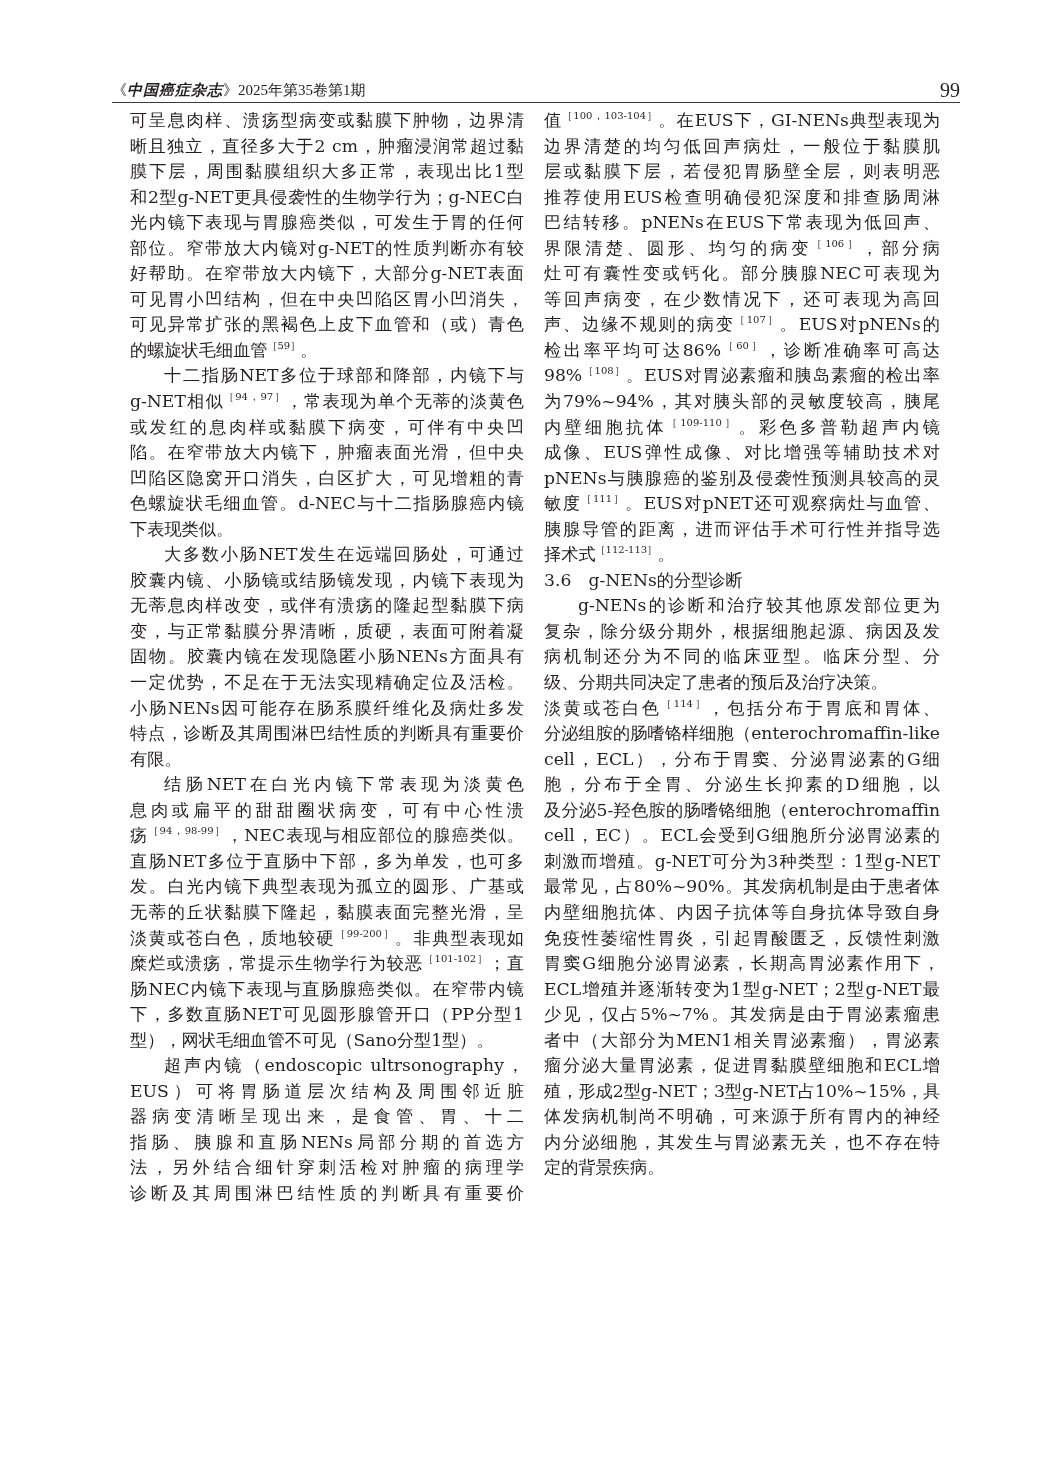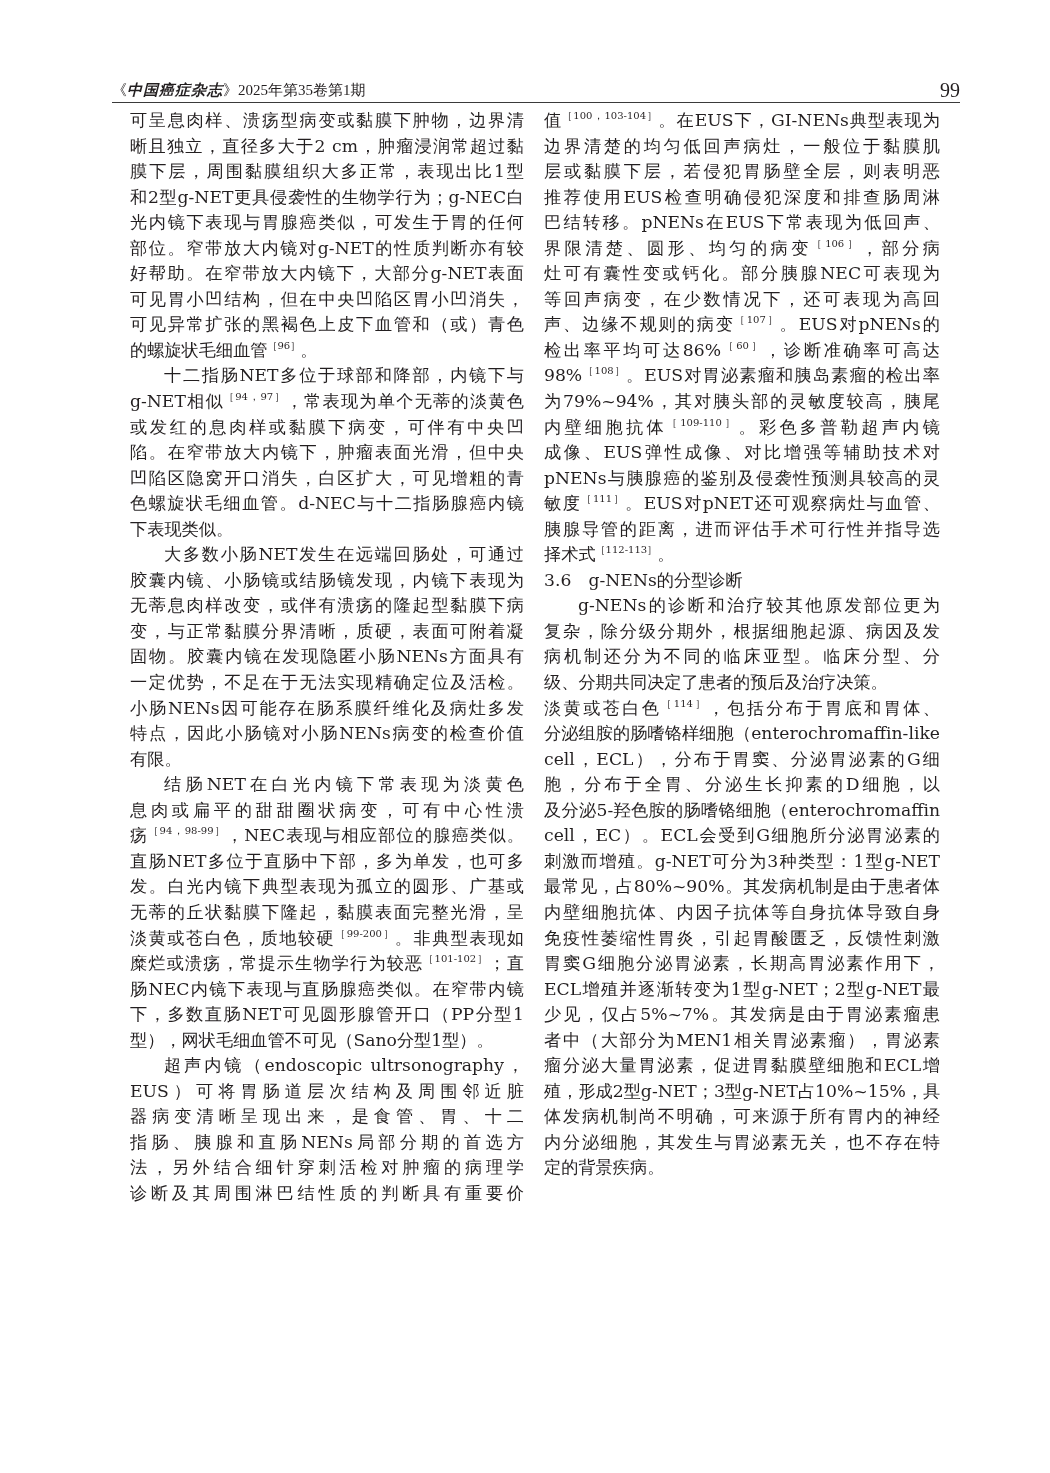--- a/index.html
+++ b/index.html
@@ -45,36 +45,36 @@
 <div class="col left" id="col-left">
     <div class="line"><span>可呈息肉样、溃疡型病变或黏膜下肿物，边界清</span></div>
     <div class="line"><span>晰且独立，直径多大于2 cm，肿瘤浸润常超过黏</span></div>
     <div class="line"><span>膜下层，周围黏膜组织大多正常，表现出比1型</span></div>
     <div class="line"><span>和2型g-NET更具侵袭性的生物学行为；g-NEC白</span></div>
     <div class="line"><span>光内镜下表现与胃腺癌类似，可发生于胃的任何</span></div>
     <div class="line"><span>部位。窄带放大内镜对g-NET的性质判断亦有较</span></div>
     <div class="line"><span>好帮助。在窄带放大内镜下，大部分g-NET表面</span></div>
     <div class="line"><span>可见胃小凹结构，但在中央凹陷区胃小凹消失，</span></div>
     <div class="line"><span>可见异常扩张的黑褐色上皮下血管和（或）青色</span></div>
-    <div class="line last"><span>的螺旋状毛细血管</span><sup class="ref">［96］</sup><span>。</span></div>
+    <div class="line last"><span>的螺旋状毛细血管</span><sup class="ref">［59］</sup><span>。</span></div>
     <div class="line indent"><span>十二指肠NET多位于球部和降部，内镜下与</span></div>
     <div class="line"><span>g-NET相似</span><sup class="ref">［94，97］</sup><span>，常表现为单个无蒂的淡黄色</span></div>
     <div class="line"><span>或发红的息肉样或黏膜下病变，可伴有中央凹</span></div>
     <div class="line"><span>陷。在窄带放大内镜下，肿瘤表面光滑，但中央</span></div>
     <div class="line"><span>凹陷区隐窝开口消失，白区扩大，可见增粗的青</span></div>
     <div class="line"><span>色螺旋状毛细血管。d-NEC与十二指肠腺癌内镜</span></div>
     <div class="line last"><span>下表现类似。</span></div>
     <div class="line indent"><span>大多数小肠NET发生在远端回肠处，可通过</span></div>
     <div class="line"><span>胶囊内镜、小肠镜或结肠镜发现，内镜下表现为</span></div>
     <div class="line"><span>无蒂息肉样改变，或伴有溃疡的隆起型黏膜下病</span></div>
     <div class="line"><span>变，与正常黏膜分界清晰，质硬，表面可附着凝</span></div>
     <div class="line"><span>固物。胶囊内镜在发现隐匿小肠NENs方面具有</span></div>
     <div class="line"><span>一定优势，不足在于无法实现精确定位及活检。</span></div>
     <div class="line"><span>小肠NENs因可能存在肠系膜纤维化及病灶多发</span></div>
-    <div class="line"><span>特点，因此小肠镜对小肠NENs病变的检查价值</span></div>
+    <div class="line"><span>特点，诊断及其周围淋巴结性质的判断具有重要价</span></div>
     <div class="line last"><span>有限。</span></div>
     <div class="line indent"><span>结肠NET在白光内镜下常表现为淡黄色</span></div>
     <div class="line"><span>息肉或扁平的甜甜圈状病变，可有中心性溃</span></div>
     <div class="line"><span>疡</span><sup class="ref">［94，98-99］</sup><span>，NEC表现与相应部位的腺癌类似。</span></div>
     <div class="line"><span>直肠NET多位于直肠中下部，多为单发，也可多</span></div>
     <div class="line"><span>发。白光内镜下典型表现为孤立的圆形、广基或</span></div>
     <div class="line"><span>无蒂的丘状黏膜下隆起，黏膜表面完整光滑，呈</span></div>
     <div class="line"><span>淡黄或苍白色，质地较硬</span><sup class="ref">［99-200］</sup><span>。非典型表现如</span></div>
     <div class="line"><span>糜烂或溃疡，常提示生物学行为较恶</span><sup class="ref">［101-102］</sup><span>；直</span></div>
     <div class="line"><span>肠NEC内镜下表现与直肠腺癌类似。在窄带内镜</span></div>

